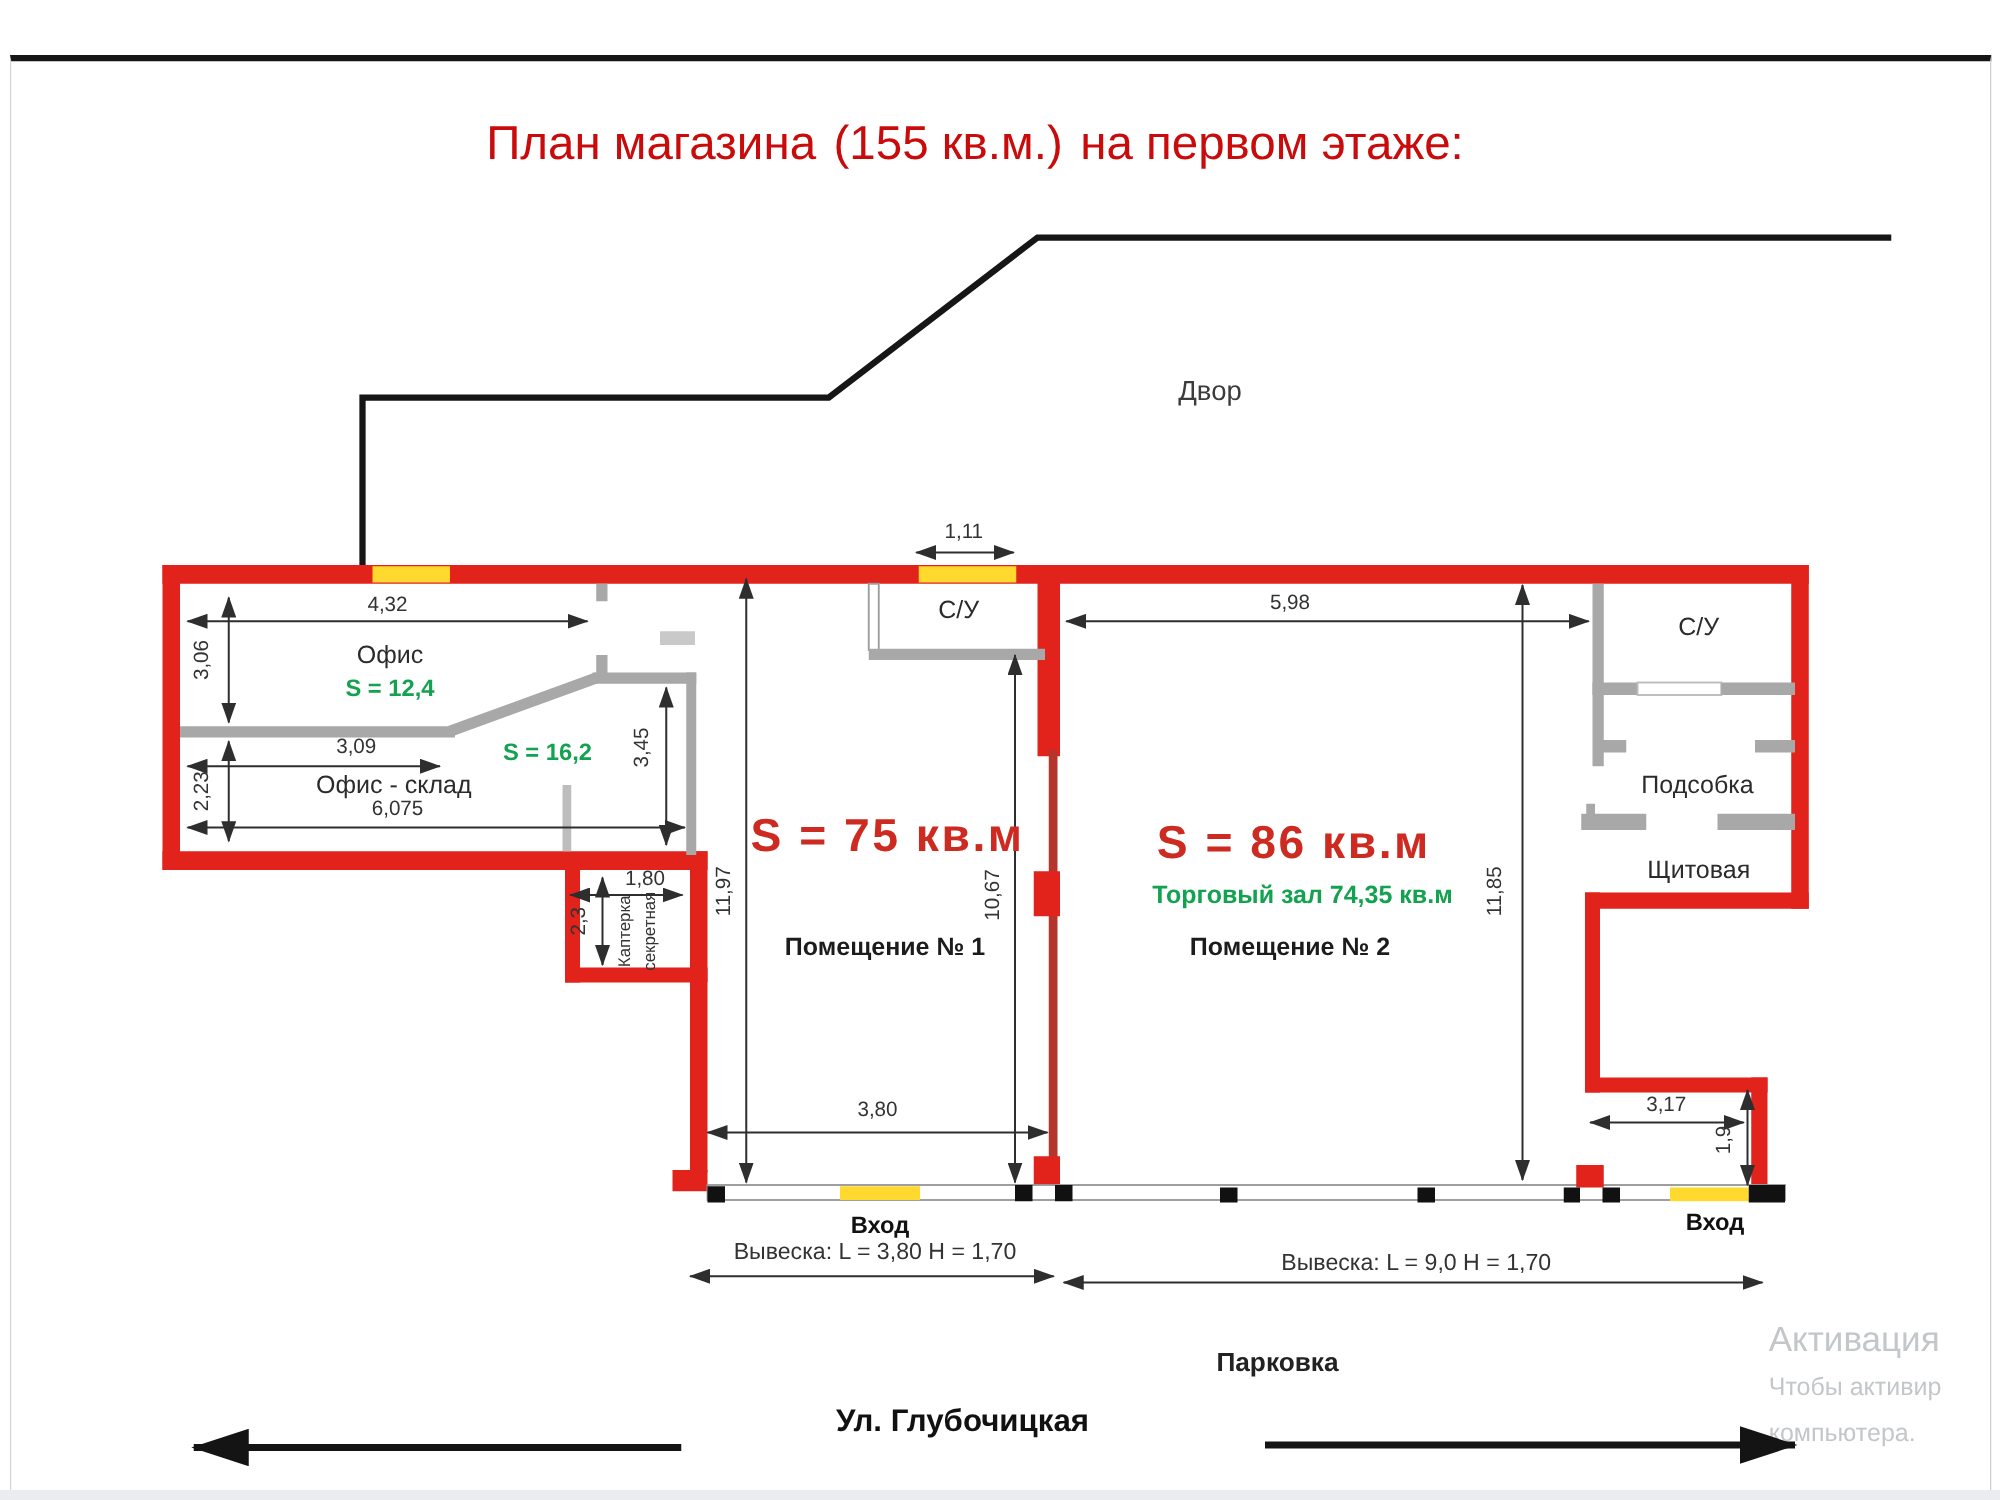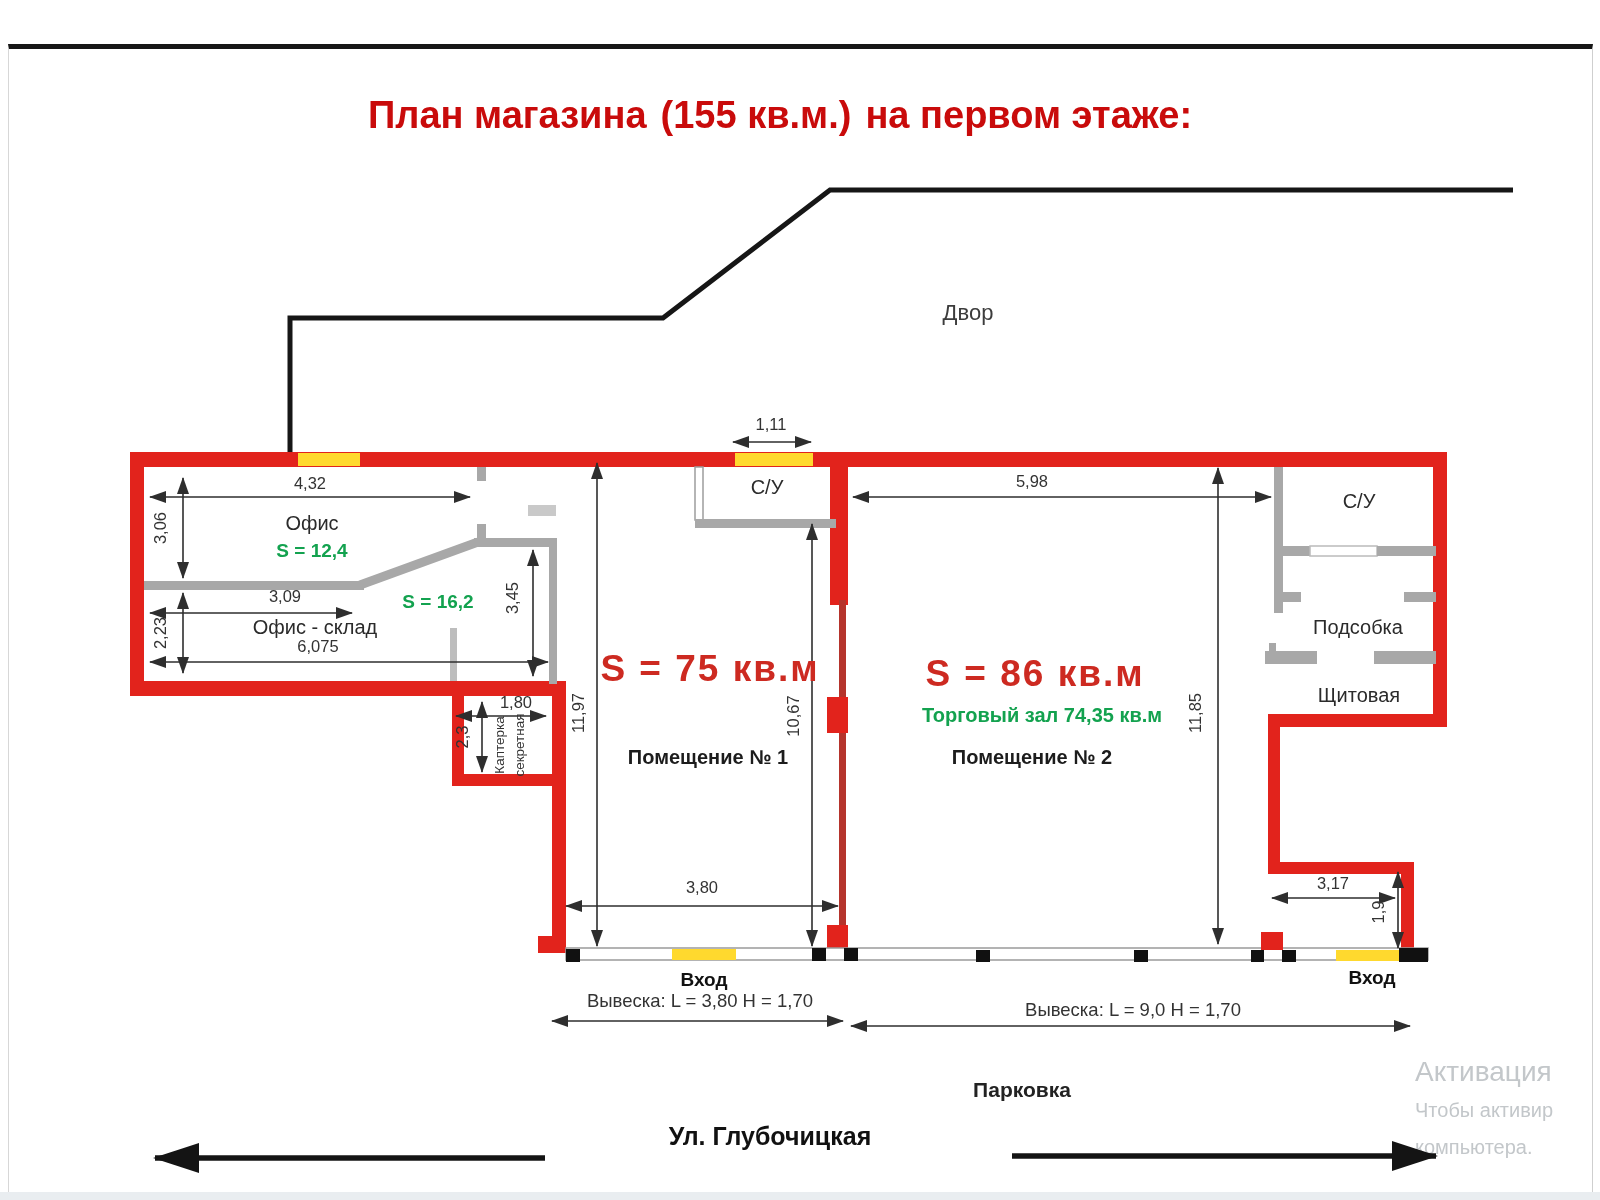--- a/index.html
+++ b/index.html
@@ -1,21 +1,21 @@
 <!DOCTYPE html>
 <html><head>
 <meta charset="utf-8">
 <style>
   html,body{margin:0;padding:0;background:#fff;}
   body{width:1600px;height:1200px;position:relative;font-family:"Liberation Sans",sans-serif;overflow:hidden;}
   #frame{position:absolute;left:8px;top:44px;width:1583px;height:1146px;border-top:5px solid #161616;border-left:1px solid #d7d7d7;border-right:1px solid #cfcfcf;border-bottom:1px solid #d0d4d8;}
   #bottomstrip{position:absolute;left:0;top:1192px;width:1600px;height:8px;background:#e9edf0;}
   #title{position:absolute;left:0;top:94px;width:1560px;text-align:center;font-size:38px;color:#c90b0b;white-space:nowrap;}
-  #title .b{font-weight:bold;}
-  #title .n{font-weight:bold;}
+  #title .b{font-weight:normal;}
+  #title .n{font-weight:normal;}
   #title span{margin:0 7px;}
   #watermark{position:absolute;left:1415px;top:1056px;width:190px;color:#c3c7ca;overflow:hidden;white-space:nowrap;}
   #watermark .w1{font-size:28px;margin-bottom:11px;}
   #watermark .w2{font-size:20px;margin-bottom:14px;}
   #watermark .w3{font-size:20px;}
   svg{position:absolute;left:0;top:0;}
   .t-dim{font-size:16.5px;fill:#333;text-anchor:middle;}
   .t-room{font-size:20px;font-weight:bold;fill:#1c1c1c;text-anchor:middle;}
   .t-plain{font-size:20px;fill:#2b2b2b;text-anchor:middle;}
   .t-green{font-size:19px;font-weight:bold;fill:#13a24f;text-anchor:middle;}

